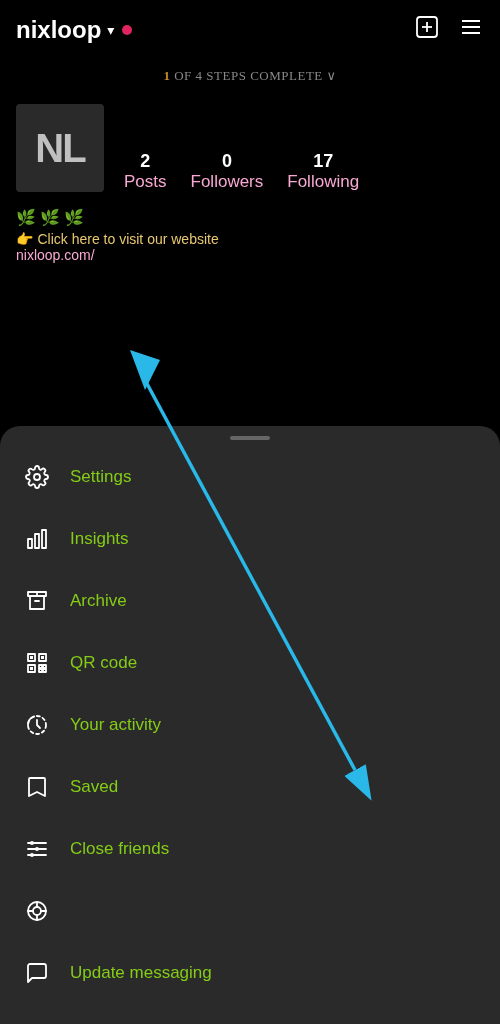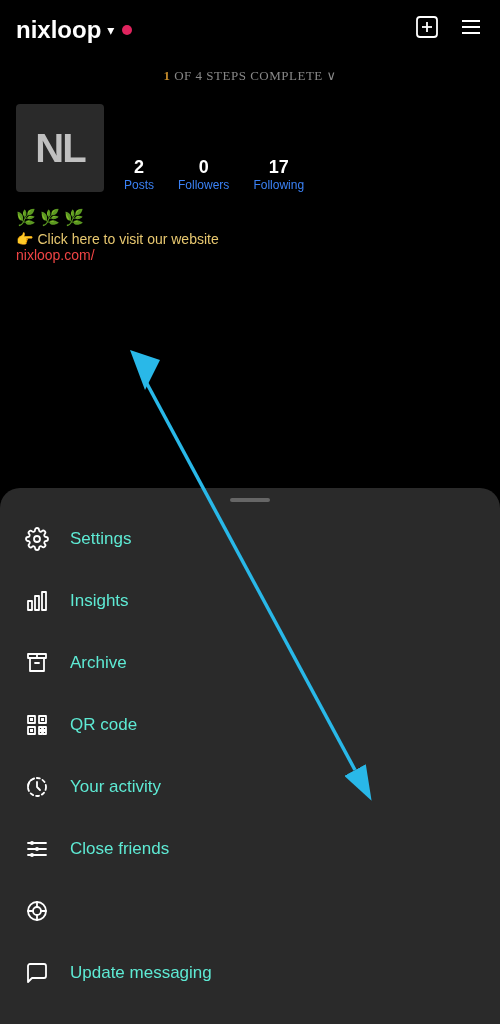--- a/index.html
+++ b/index.html
@@ -102,42 +102,42 @@
       display: flex;
       flex-direction: column;
       align-items: center;
     }
     .stat-number {
       color: #fff;
       font-size: 18px;
       font-weight: 600;
     }
     .stat-label {
-      color: #3b82f6;
-      font-size: 12px;
+      color: #f9a8d4;
+      font-size: 17px;
     }
 
     
     .profile-bio {
       padding: 0 16px 14px;
       background: #000;
     }
     .bio-icons {
       font-size: 16px;
       margin-bottom: 4px;
     }
     .bio-link {
       color: #e8c870;
       font-size: 14px;
       display: flex;
       align-items: center;
       gap: 4px;
     }
     .bio-url {
-      color: #ef4444;
+      color: #f9a8d4;
       font-size: 14px;
     }
 
     
     .bottom-sheet {
       position: absolute;
       bottom: 0;
       left: 0;
       right: 0;
       background: #2a2a2a;
@@ -175,21 +175,21 @@
     .menu-icon svg {
       width: 24px;
       height: 24px;
       stroke: #fff;
       fill: none;
       stroke-width: 1.8;
       stroke-linecap: round;
       stroke-linejoin: round;
     }
     .menu-label {
-      color: #5eead4;
+      color: #84cc16;
       font-size: 17px;
       font-weight: 400;
     }
 
     
     .arrow-overlay {
       position: absolute;
       top: 0;
       left: 0;
       width: 500px;
@@ -324,20 +324,28 @@
     <span class="menu-icon">
       <svg viewBox="0 0 24 24">
         <circle cx="12" cy="12" r="9" stroke-dasharray="3 3"></circle>
         <path d="M12 7v5l3 3"></path>
         <path d="M9 3.5A9 9 0 0 0 3 12"></path>
       </svg>
     </span>
     <span class="menu-label">Your activity</span>
   </div>
 
+  <div class="menu-item">
+    <span class="menu-icon">
+      <svg viewBox="0 0 24 24">
+        <path d="M5 3h14a1 1 0 0 1 1 1v17l-8-4-8 4V4a1 1 0 0 1 1-1z"></path>
+      </svg>
+    </span>
+    <span class="menu-label">Saved</span>
+  </div>
 
   <div class="menu-item">
     <span class="menu-icon">
       <svg viewBox="0 0 24 24">
         <line x1="3" y1="6" x2="21" y2="6"></line>
         <line x1="3" y1="12" x2="21" y2="12"></line>
         <line x1="3" y1="18" x2="21" y2="18"></line>
         <circle cx="7" cy="6" r="2" fill="#fff" stroke="none"></circle>
         <circle cx="12" cy="12" r="2" fill="#fff" stroke="none"></circle>
         <circle cx="7" cy="18" r="2" fill="#fff" stroke="none"></circle>

